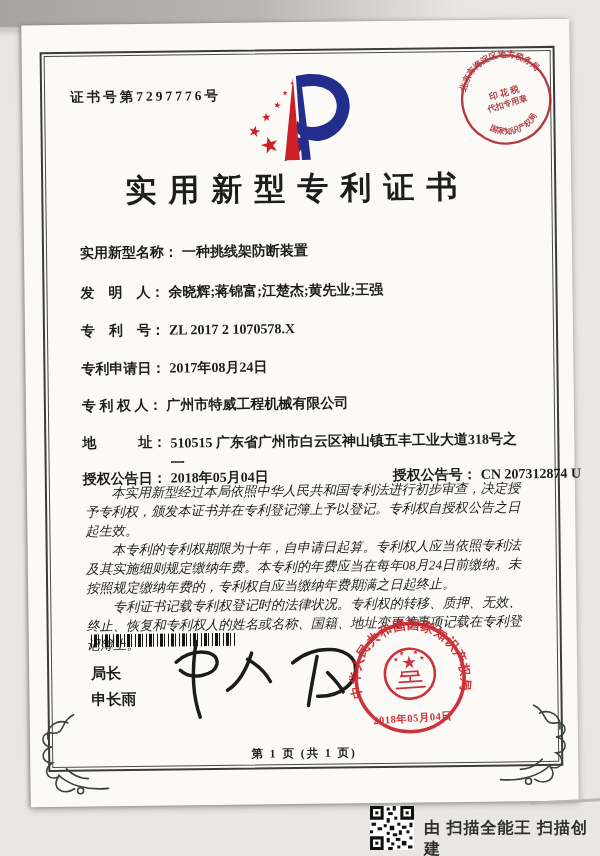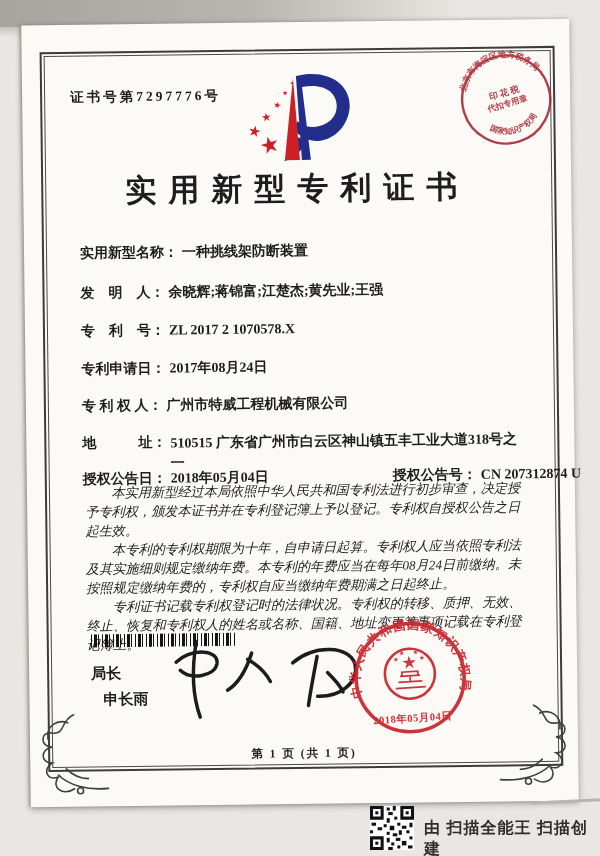--- a/index.html
+++ b/index.html
@@ -35,21 +35,21 @@
   .row .lbl{display:inline-block;}
   .row .val{margin-left:4px;}
   .row-addr .val{display:inline-block;vertical-align:top;white-space:normal;width:356px;line-height:20px;}
   .row-grant .pair2{position:absolute;left:310px;top:0;}
   .paragraphs{position:absolute;left:58px;top:459px;width:440px;
     font-size:13.2px;line-height:19px;font-style:italic;font-weight:500;}
   .paragraphs p{margin:0;text-indent:2em;}
   .barcode{position:absolute;left:62px;top:610px;width:146px;height:13px;
     background:repeating-linear-gradient(90deg,#151515 0 1.5px,transparent 1.5px 3px,#151515 3px 6px,transparent 6px 7.5px,#151515 7.5px 8.5px,transparent 8.5px 11px);}
   .signer-title{position:absolute;left:62px;top:640px;font-size:15px;font-weight:700;font-family:Liberation Sans, sans-serif;}
-  .signer-name{position:absolute;left:74px;top:666px;font-size:15px;font-weight:700;font-family:"Liberation Sans","DejaVu Sans",sans-serif;}
+  .signer-name{position:absolute;left:62px;top:666px;font-size:15px;font-weight:700;font-family:"Liberation Sans","DejaVu Sans",sans-serif;}
   .signature{position:absolute;left:132px;top:608px;width:210px;height:92px;}
   .office-seal{position:absolute;left:319px;top:597px;width:124px;height:124px;opacity:.93;}
   .flourish{position:absolute;width:76px;height:96px;}
   .flourish.left{left:6px;top:688px;}
   .flourish.right{left:466px;top:684px;transform:scaleX(-1);}
   .page-footer{position:absolute;left:0;top:724px;width:100%;text-align:center;
     font-size:11.5px;font-weight:700;letter-spacing:2px;}
   
   .qr{position:absolute;left:370px;top:806px;width:44px;height:44px;}
   .qr-label{position:absolute;left:424px;top:818px;font-size:16px;font-weight:700;

